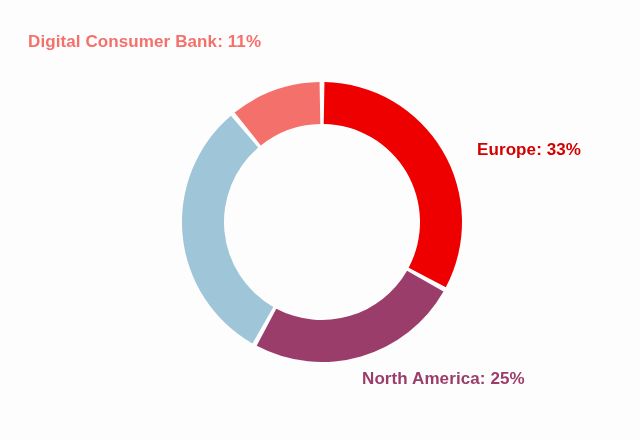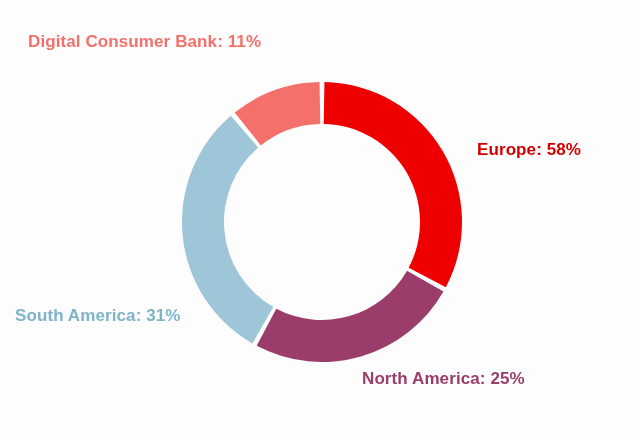--- a/index.html
+++ b/index.html
@@ -59,19 +59,18 @@
     <g id="slice-group">
         <path d="M 324.44 82.02 A 140 140 0 0 1 445.84 287.29 L 408.69 267.71 A 98 98 0 0 0 323.71 124.01 Z" fill="#ee0000"></path>
         <path d="M 443.49 291.58 A 140 140 0 0 1 256.71 345.84 L 276.29 308.69 A 98 98 0 0 0 407.04 270.70 Z" fill="#9b3d6b"></path>
         <path d="M 252.42 343.49 A 140 140 0 0 1 230.89 115.70 L 258.22 147.59 A 98 98 0 0 0 273.30 307.04 Z" fill="#9ec5d8"></path>
         <path d="M 234.66 112.59 A 140 140 0 0 1 319.56 82.02 L 320.29 124.01 A 98 98 0 0 0 260.86 145.41 Z" fill="#f4706b"></path>
       </g>
   </svg>
 
   <div class="chart-label" id="label-digital-consumer-bank" style="color: rgb(244, 112, 107);">Digital Consumer Bank: 11%</div>
 
-  <div class="chart-label" id="label-europe" style="color: rgb(212, 0, 0);">Europe: 58%</div>
+  <div class="chart-label" id="label-europe" style="color: rgb(212, 0, 0);">Europe: 33%</div>
 
   <div class="chart-label" id="label-north-america" style="color: rgb(155, 61, 107);">North America: 25%</div>
 
-  <div class="chart-label" id="label-south-america" style="color: rgb(127, 179, 200);">South America: 31%</div>
 
 </div>
 
 </body></html>

